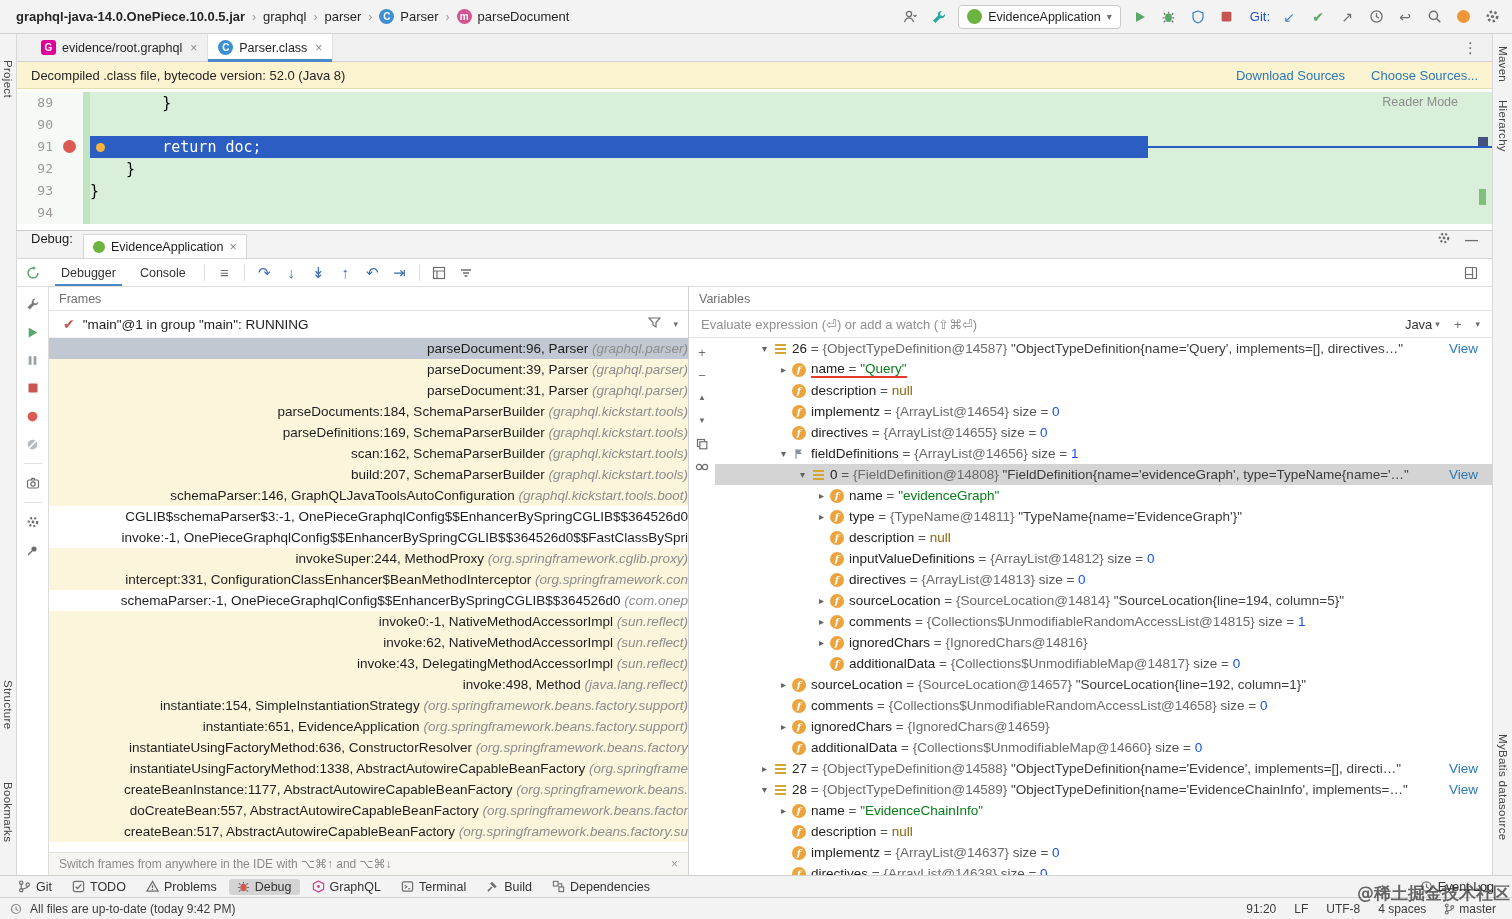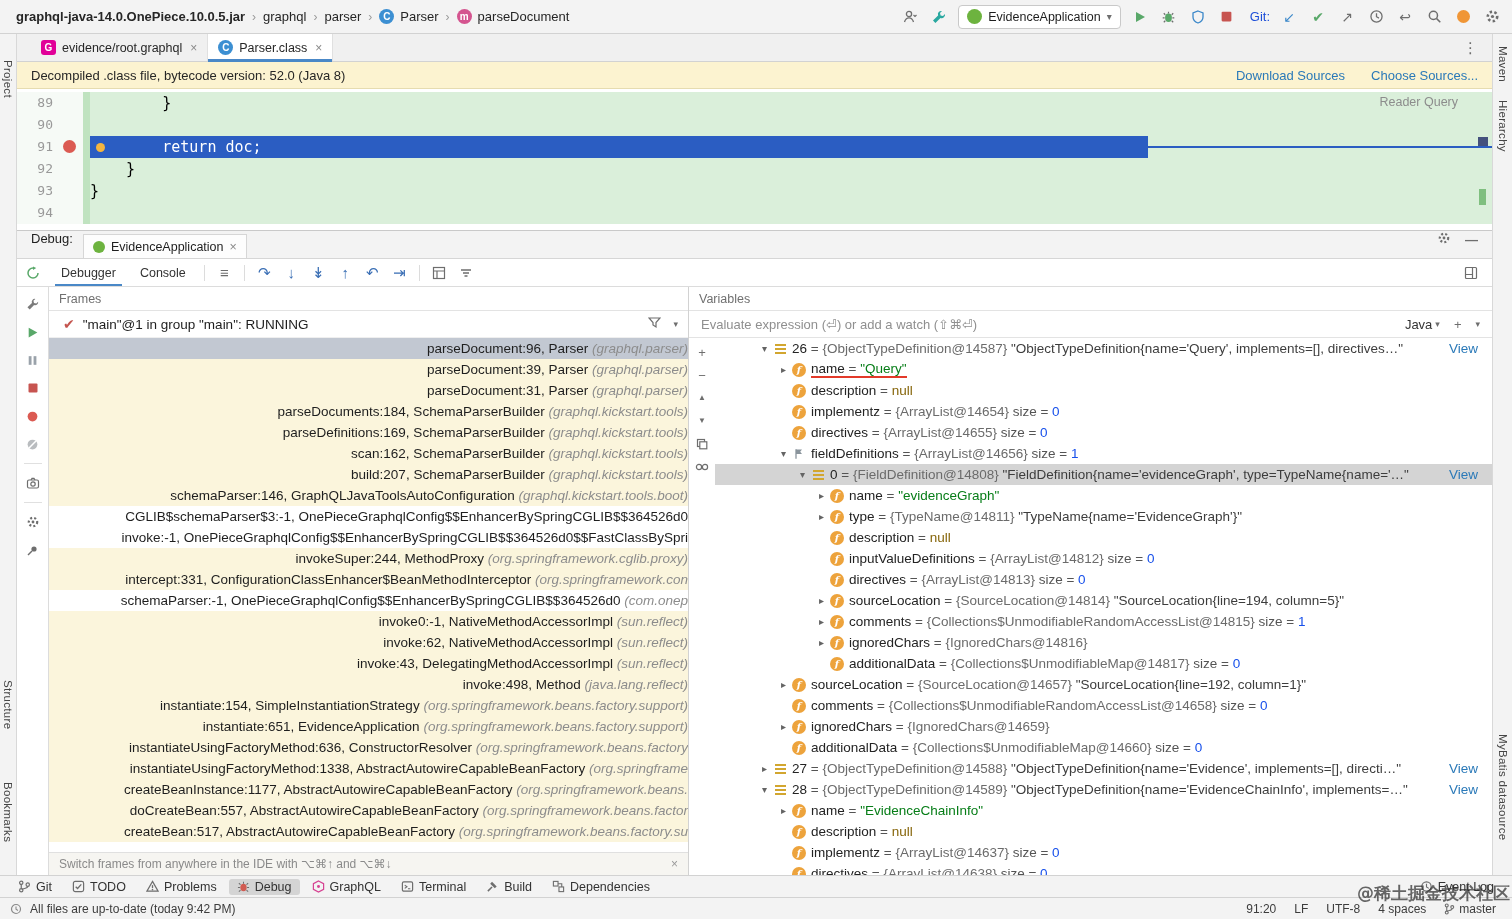--- a/index.html
+++ b/index.html
@@ -273,21 +273,21 @@
           <span class="bpcol"></span>
           <span class="chg"></span>
           <span class="code"><span>}</span></span>
         </div>
         <div class="eline">
           <span class="gut">94</span>
           <span class="bpcol"></span>
           <span class="chg"></span>
           <span class="code"><span></span></span>
         </div>
-        <span class="reader-mode">Reader Query</span>
+        <span class="reader-mode">Reader Mode</span>
         <span class="emark1"></span>
         <span class="emark2"></span>
       </div>
 
       <div class="debug">
 
         <div class="dbg-header">
           <span>Debug:</span>
           <span class="sess-tab">
             <span class="ci spring-ci" style="width:12px;height:12px"></span>

